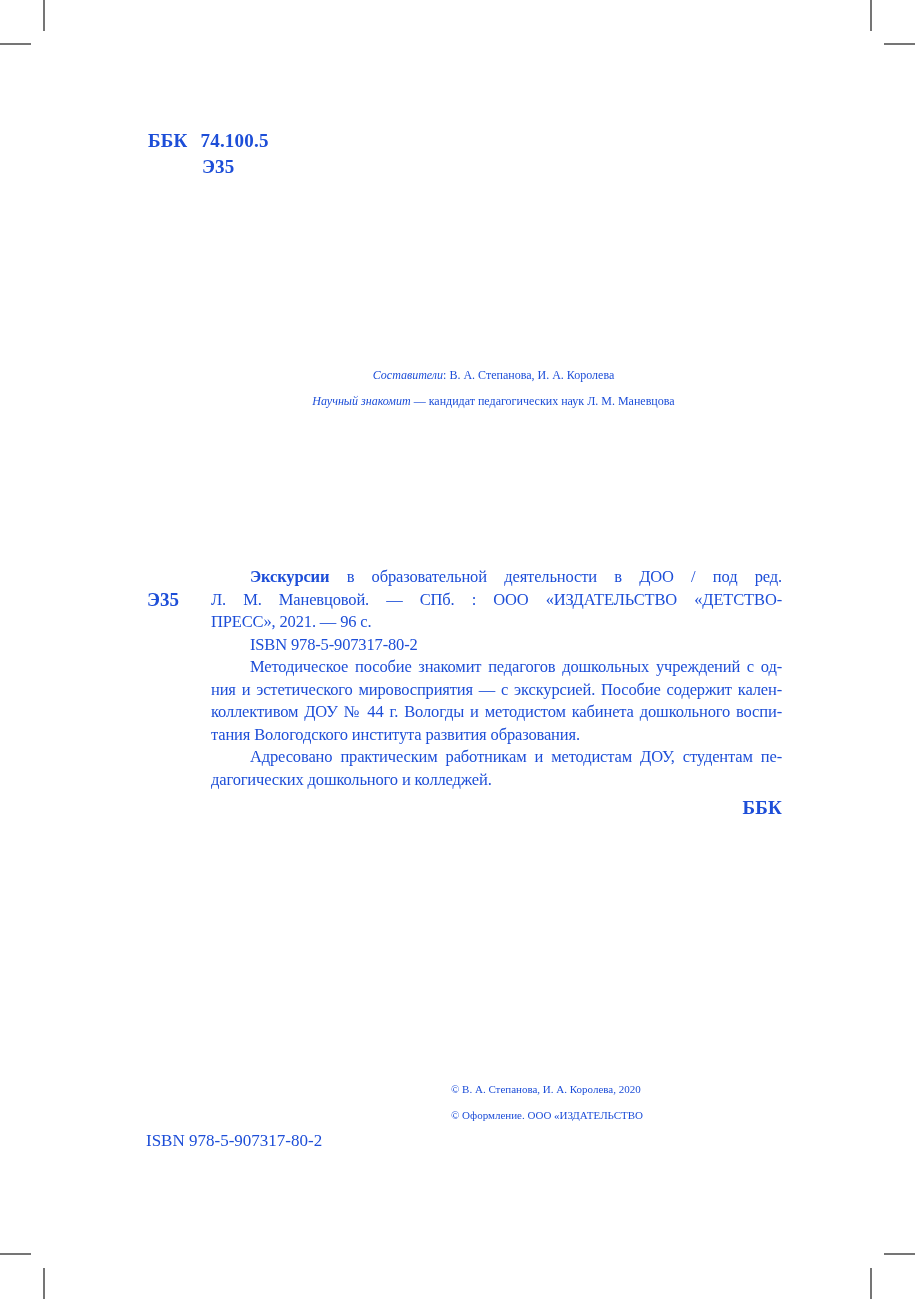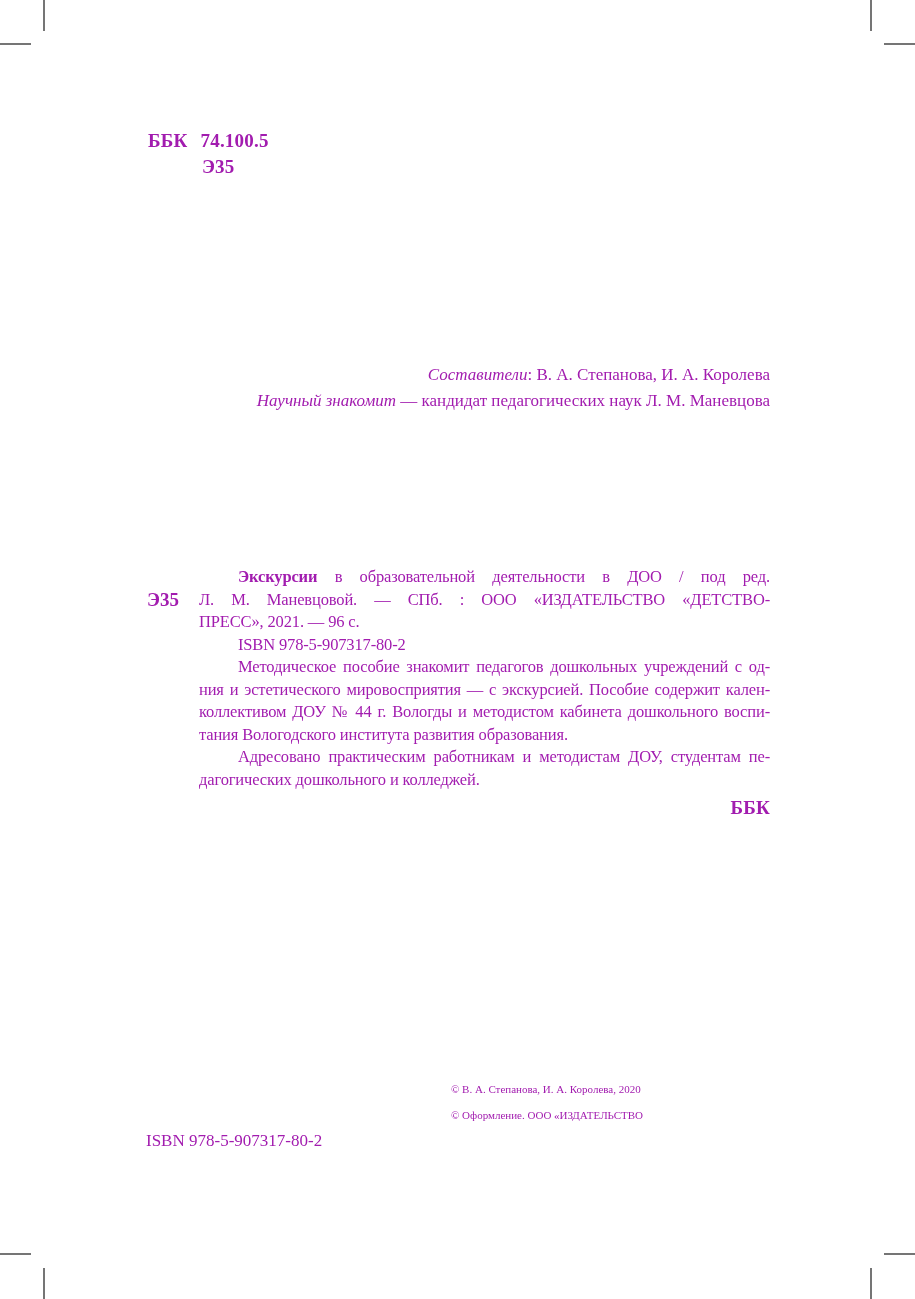--- a/index.html
+++ b/index.html
@@ -2,21 +2,21 @@
 <html><head>
 <meta charset="utf-8">
 <style>
   html, body { margin: 0; padding: 0; background: #e9e9e9; }
   .page {
     position: relative;
     width: 915px; height: 1299px;
     margin: 0 auto;
     background: #ffffff;
     font-family: "Liberation Serif", "DejaVu Serif", serif;
-    color: #a21caf;
+    color: #1d4ed8;
     overflow: hidden;
   }
   
   .mark { position: absolute; background: #757575; }
   .mark.v { width: 2px; height: 31px; }
   .mark.h { width: 31px; height: 2px; }
   .tl-v { left: 43px; top: 0; }        .tl-h { left: 0; top: 43px; }
   .tr-v { left: 870px; top: 0; }       .tr-h { left: 884px; top: 43px; }
   .bl-v { left: 43px; top: 1268px; }   .bl-h { left: 0; top: 1253px; }
   .br-v { left: 870px; top: 1268px; }  .br-h { left: 884px; top: 1253px; }
@@ -25,34 +25,34 @@
   .bbk-header {
     position: absolute; left: 148px; top: 128px;
     font-weight: bold; font-size: 19px; line-height: 26px;
     letter-spacing: .2px;
   }
   .bbk-header .code { margin-left: 13px; }
   .bbk-header .index { margin-left: 54px; }
 
   
   .compilers {
-    position: absolute; left: 199px; top: 362px; width: 571px;
-    font-size: 17px; line-height: 26px; text-align: right;
+    position: absolute; left: 208px; top: 362px; width: 571px;
+    font-size: 12px; line-height: 26px; text-align: center;
     white-space: nowrap;
   }
   .it { font-style: italic; }
   .b { font-weight: bold; }
 
   
   .imprint-index {
     position: absolute; left: 147px; top: 589px;
     font-weight: bold; font-size: 19px;
   }
   .imprint {
-    position: absolute; left: 199px; top: 566px; width: 571px;
+    position: absolute; left: 211px; top: 566px; width: 571px;
     font-size: 16.5px; line-height: 22.5px;
     letter-spacing: -0.15px;
   }
   .l { width: 571px; }
   .l.justify { text-align: justify; text-align-last: justify; }
   .l.indent { padding-left: 39px; width: 532px; }
   .bbk-right { text-align: right; margin-top: 6px; font-size: 19px; letter-spacing: .2px; }
 
   
   .isbn-bottom {

